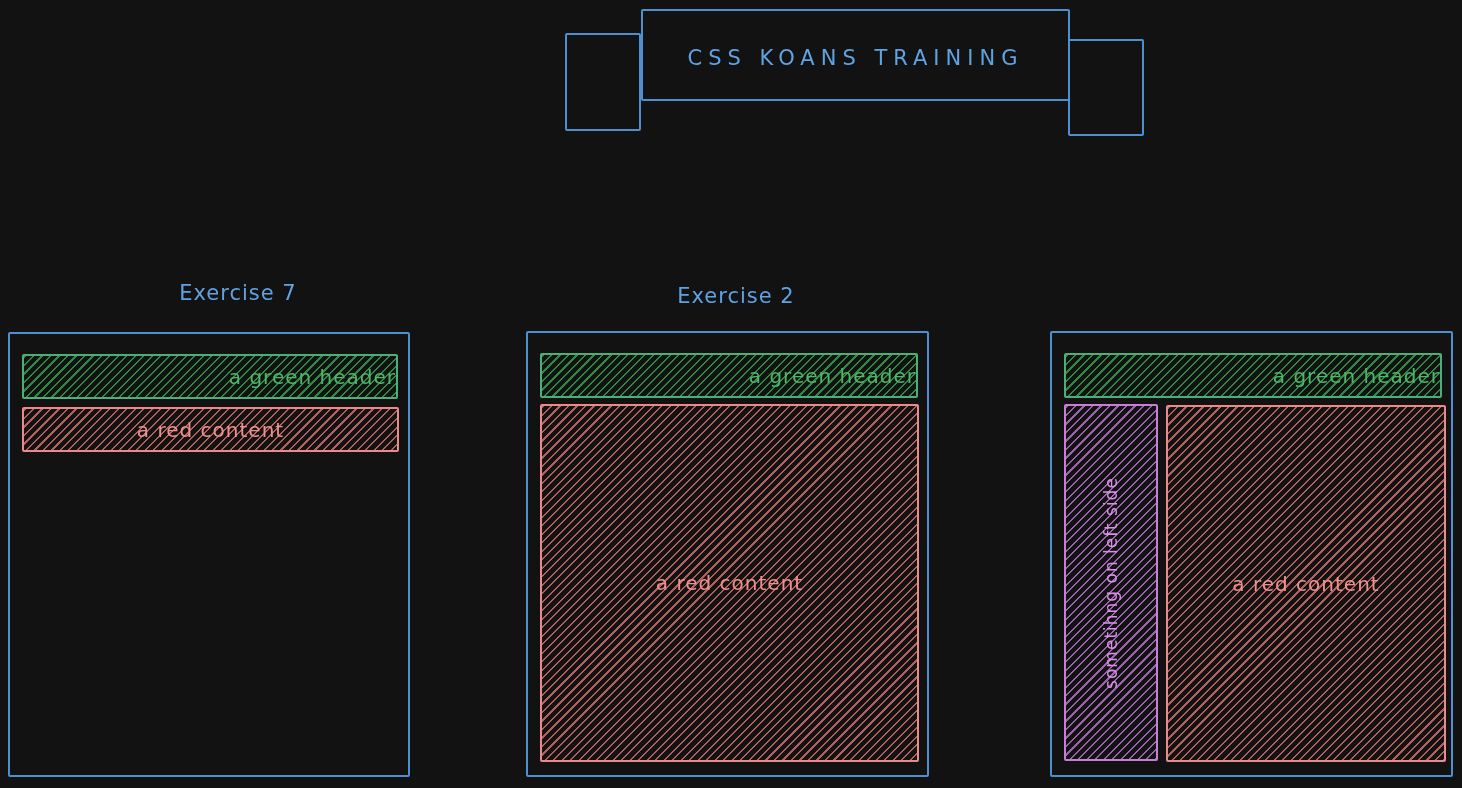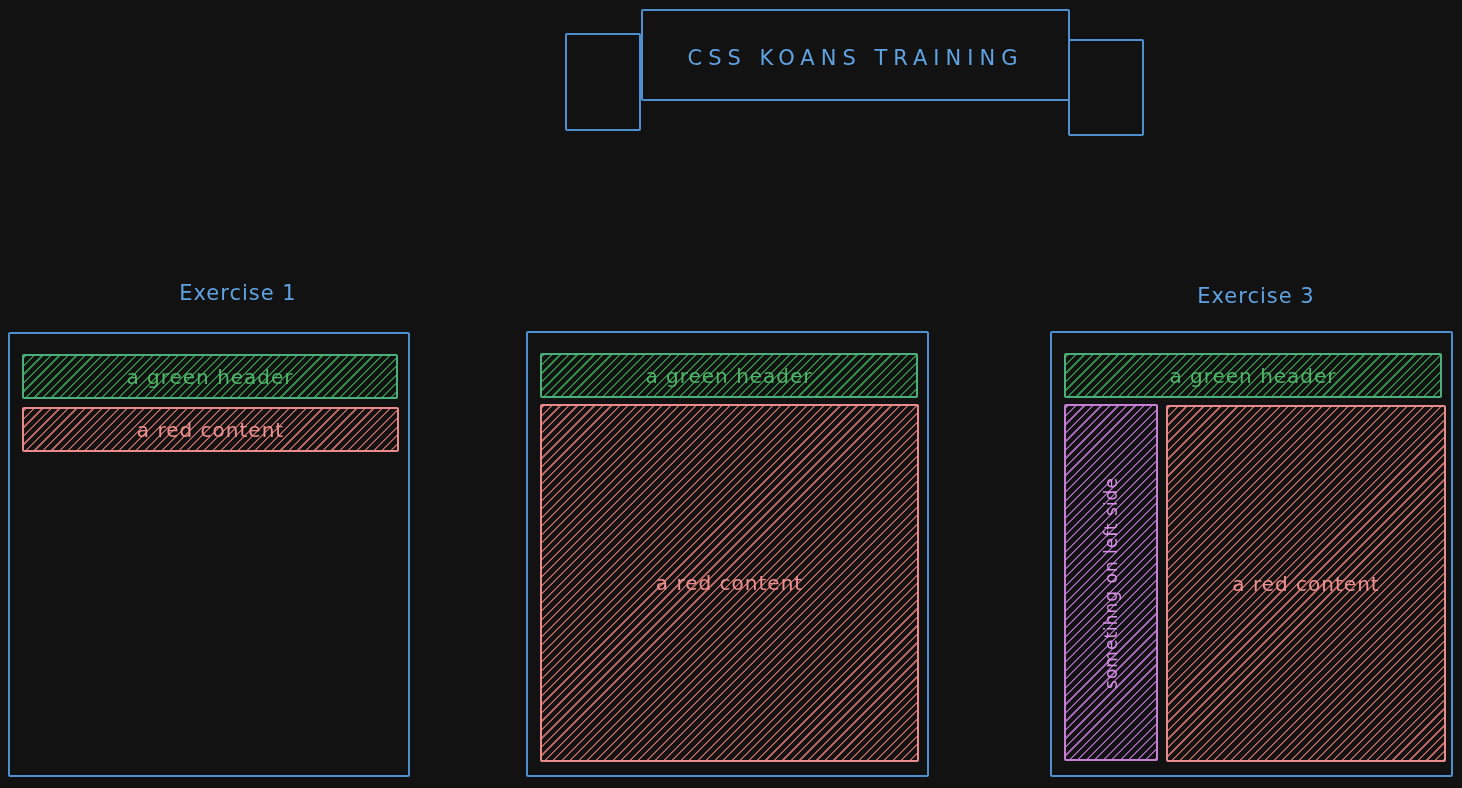--- a/index.html
+++ b/index.html
@@ -70,20 +70,21 @@
     font-size: 20px;
     letter-spacing: 1px;
   }
 
   .hatch-green {
     border-color: var(--green, #4caf79);
     color: var(--green_text, #4db668);
     background-image: repeating-linear-gradient(135deg,
       var(--green_hatch, #2d8a44) 0px, var(--green_hatch, #2d8a44) 1.5px,
       transparent 1.5px, transparent 6px);
+    justify-content: flex-end;
   }
   .hatch-red {
     border-color: var(--red, #e98b8b);
     color: var(--red_text, #f0908e);
     background-image: repeating-linear-gradient(135deg,
       var(--red_hatch, #b briefly) 0px, var(--red_hatch, #bf5f5a) 1.5px,
       transparent 1.5px, transparent 6px);
     text-align: center;
   }
   .hatch-purple {
@@ -121,22 +122,22 @@
 <body>
 
 <div class="canvas">
 
   <div class="banner-tail left"></div>
   <div class="banner-tail right"></div>
   <div class="banner-main">
     <span class="banner-title">CSS KOANS TRAINING</span>
   </div>
 
-  <div class="exercise-label" style="left:138px; top:281px;">Exercise 1</div>
-  <div class="exercise-label" style="left:1156px; top:284px;">Exercise 3</div>
+  <div class="exercise-label" style="left:138px; top:281px;">Exercise 7</div>
+  <div class="exercise-label" style="left:636px; top:284px;">Exercise 2</div>
 
   <div class="panel panel-1">
     <div class="bar hatch-green green-header">
       <span>a green header</span>
     </div>
     <div class="bar hatch-red red-content">
       <span>a red content</span>
     </div>
   </div>
 

